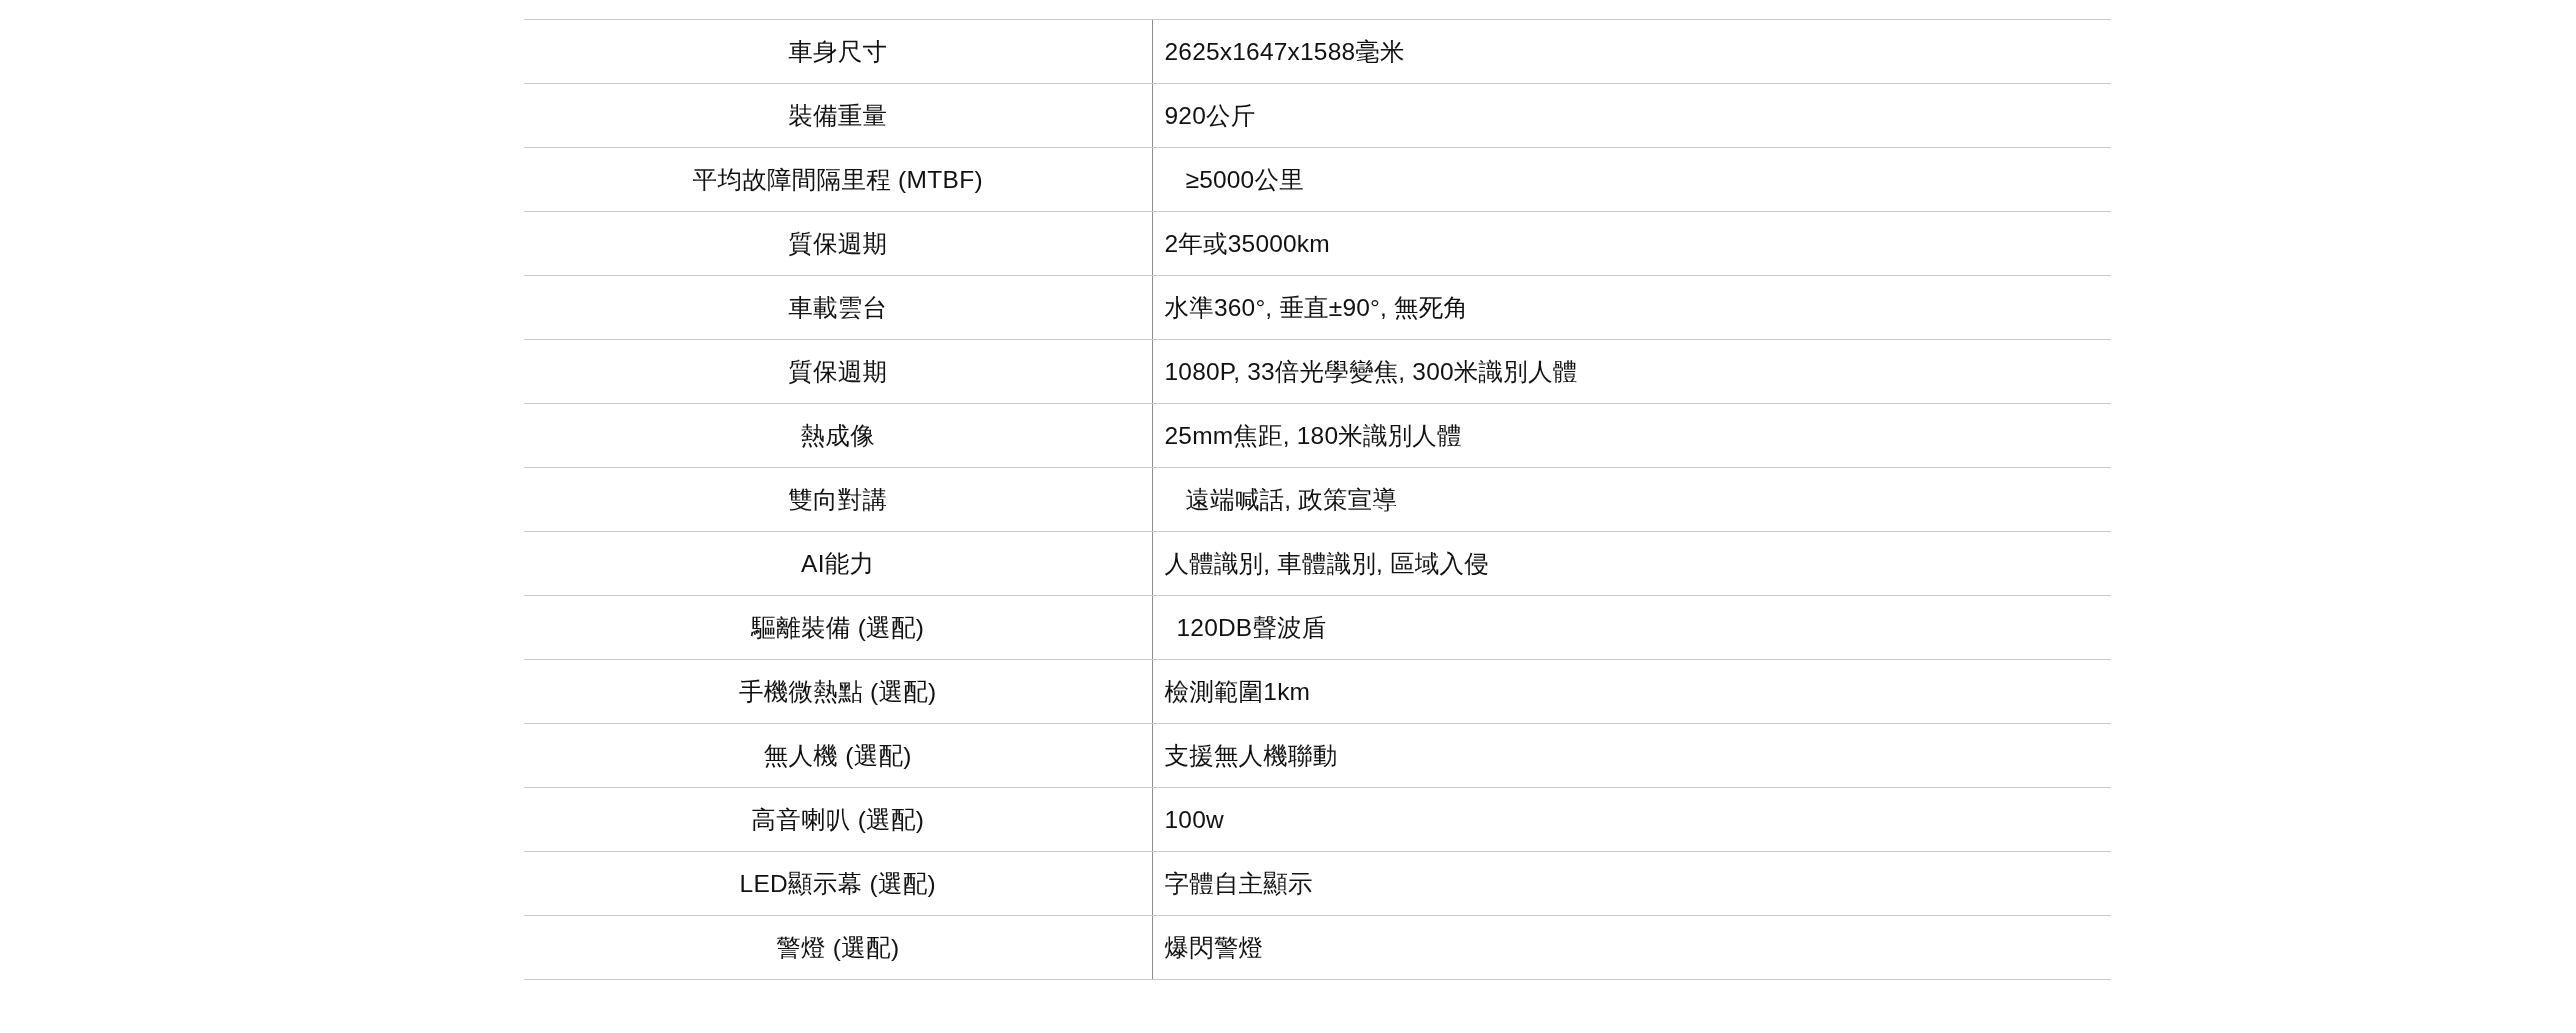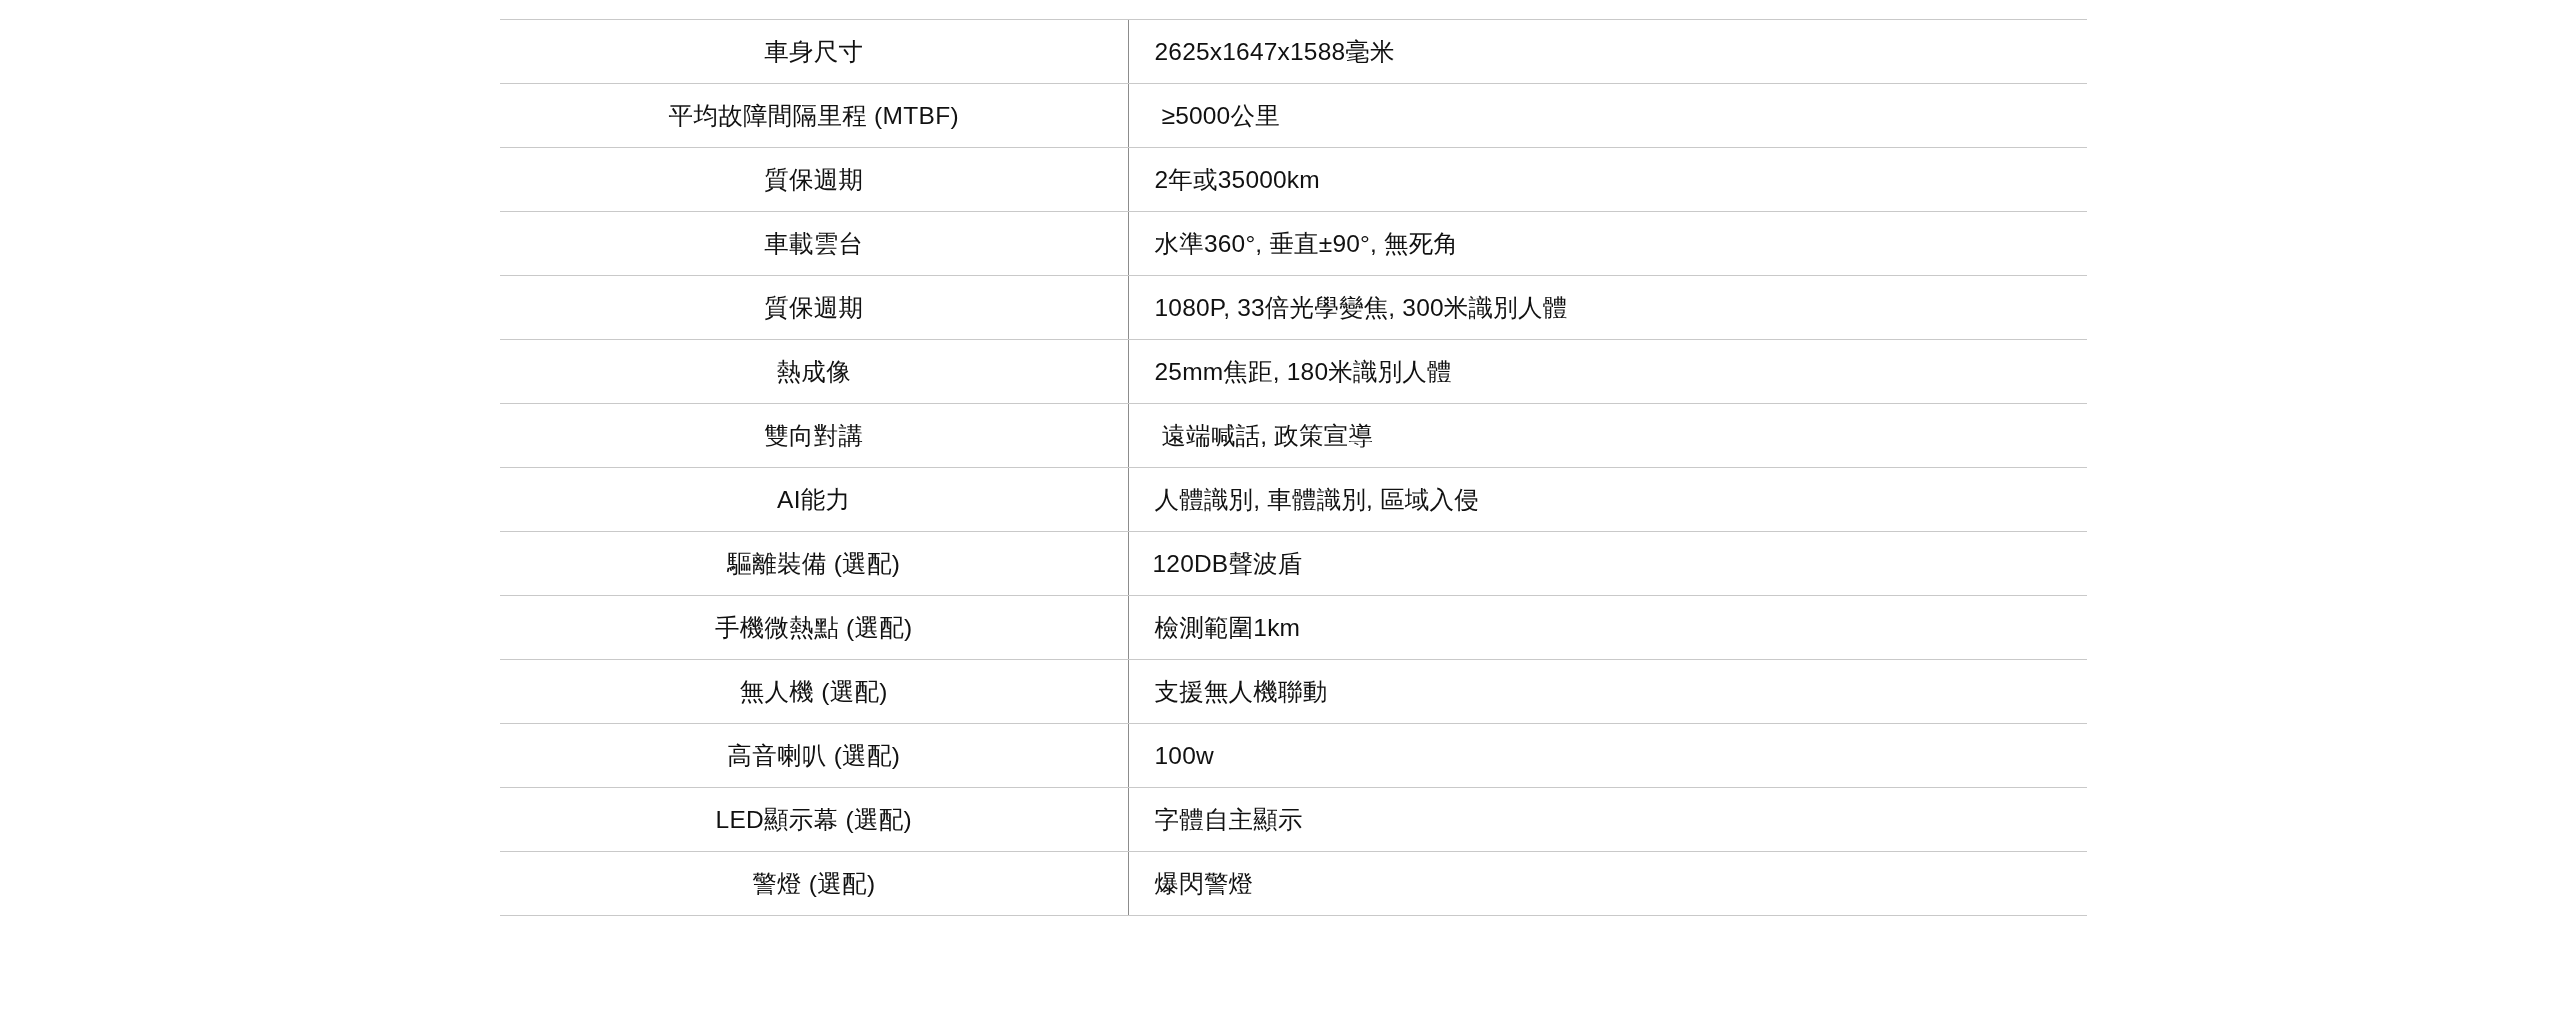--- a/index.html
+++ b/index.html
@@ -15,21 +15,21 @@
     overflow: hidden;
   }
   .page {
     position: relative;
     width: 2576px;
     height: 1033px;
     background: #ffffff;
   }
   .spec-table {
     position: absolute;
-    left: 500px;
+    left: 524px;
     top: 19.3px;
     width: 1586px;
     border-collapse: collapse;
     table-layout: fixed;
   }
   .spec-table col.c-label { width: 628px; }
   .spec-table col.c-value { width: 959px; }
 
   .spec-table tr {
     height: 64px;
@@ -46,39 +46,43 @@
     text-align: center;
     font-size: 24.5px;
     letter-spacing: 0.3px;
     color: #111111;
     padding: 0 11.6px;
   }
   td.value {
     border-left: 1.3px solid #8c8c8c;
     font-size: 24.5px;
     color: #111111;
-    padding-left: 26px;
+    padding-left: 12px;
     letter-spacing: 0.2px;
   }
   td.value.indent-1 { padding-left: 33px; }
   td.value.indent-2 { padding-left: 24px; }
 </style>
 </head>
 <body>
 
 <div class="page">
   <table class="spec-table">
     <colgroup>
       <col class="c-label">
       <col class="c-value">
     </colgroup>
     <tbody>
         <tr>
           <td class="label">車身尺寸</td>
           <td class="value">2625x1647x1588毫米</td>
+        </tr>
+        <tr>
+          <td class="label">裝備重量</td>
+          <td class="value">920公斤</td>
         </tr>
         <tr>
           <td class="label">平均故障間隔里程 (MTBF)</td>
           <td class="value indent-1">≥5000公里</td>
         </tr>
         <tr>
           <td class="label">質保週期</td>
           <td class="value">2年或35000km</td>
         </tr>
         <tr>

